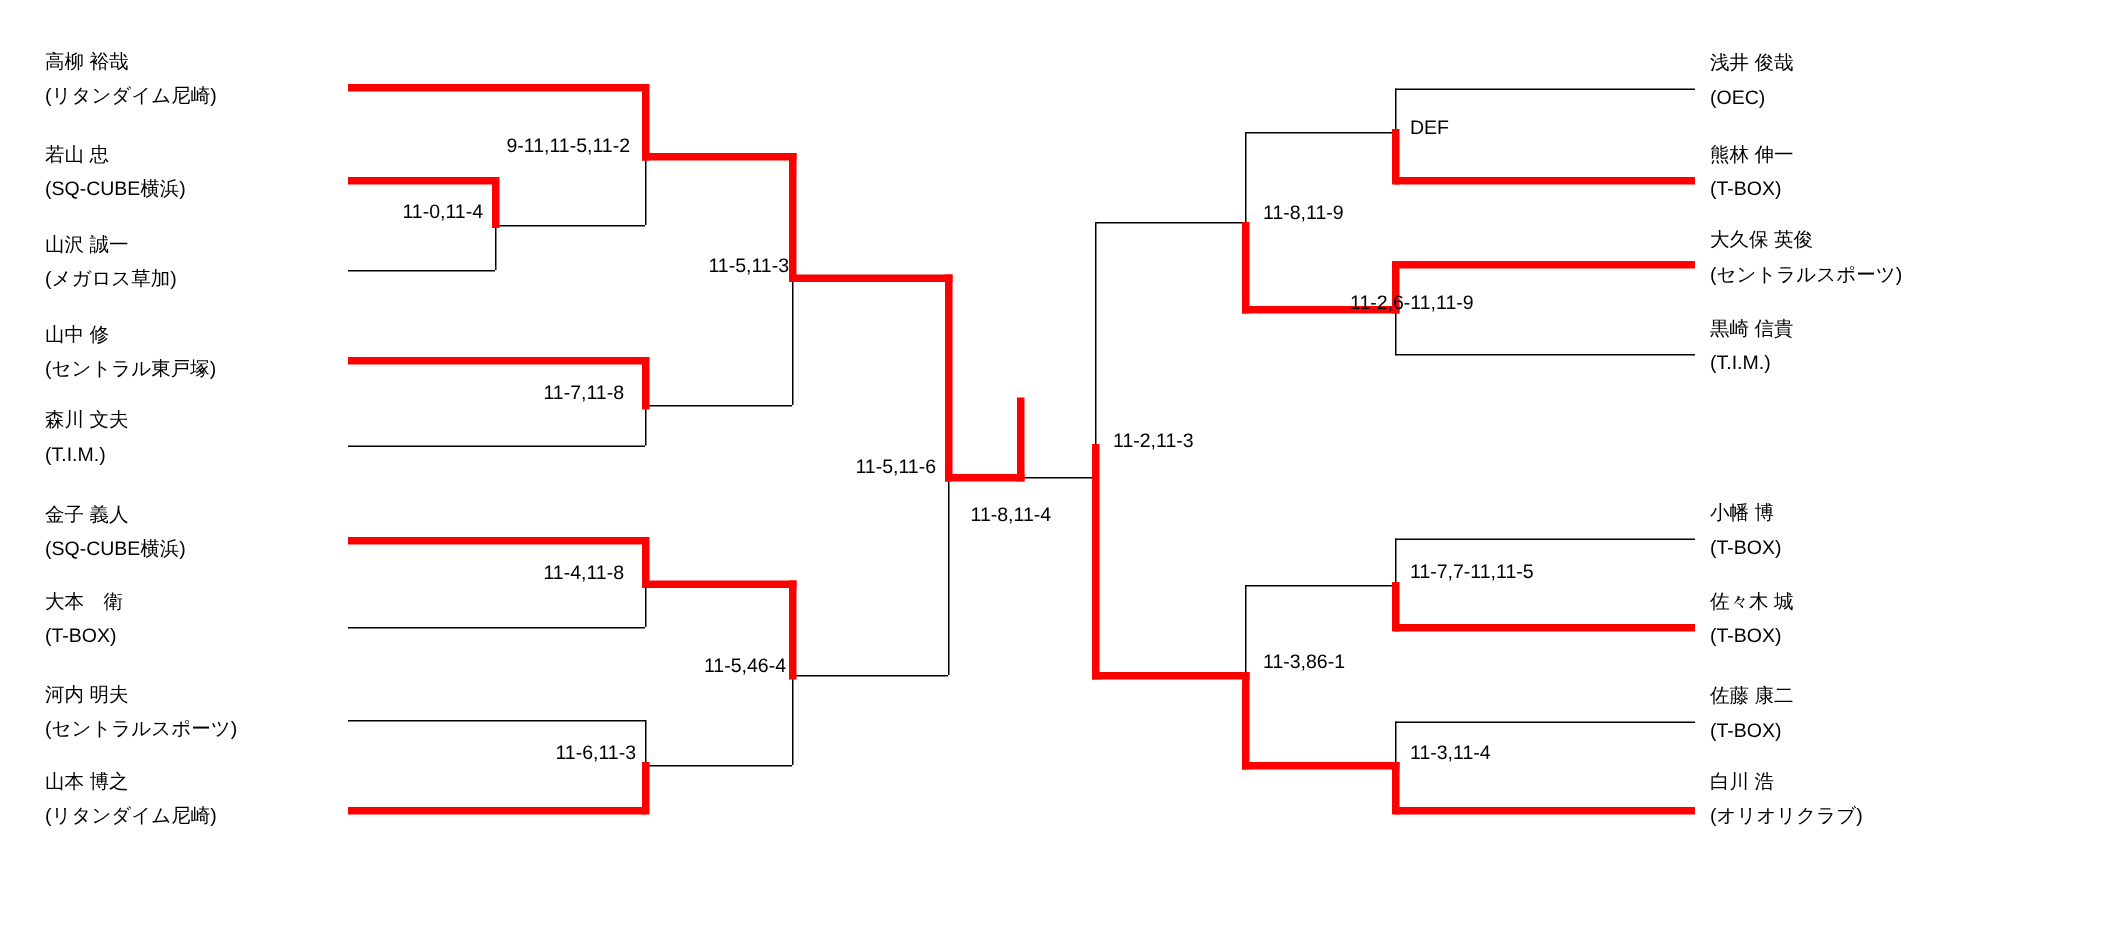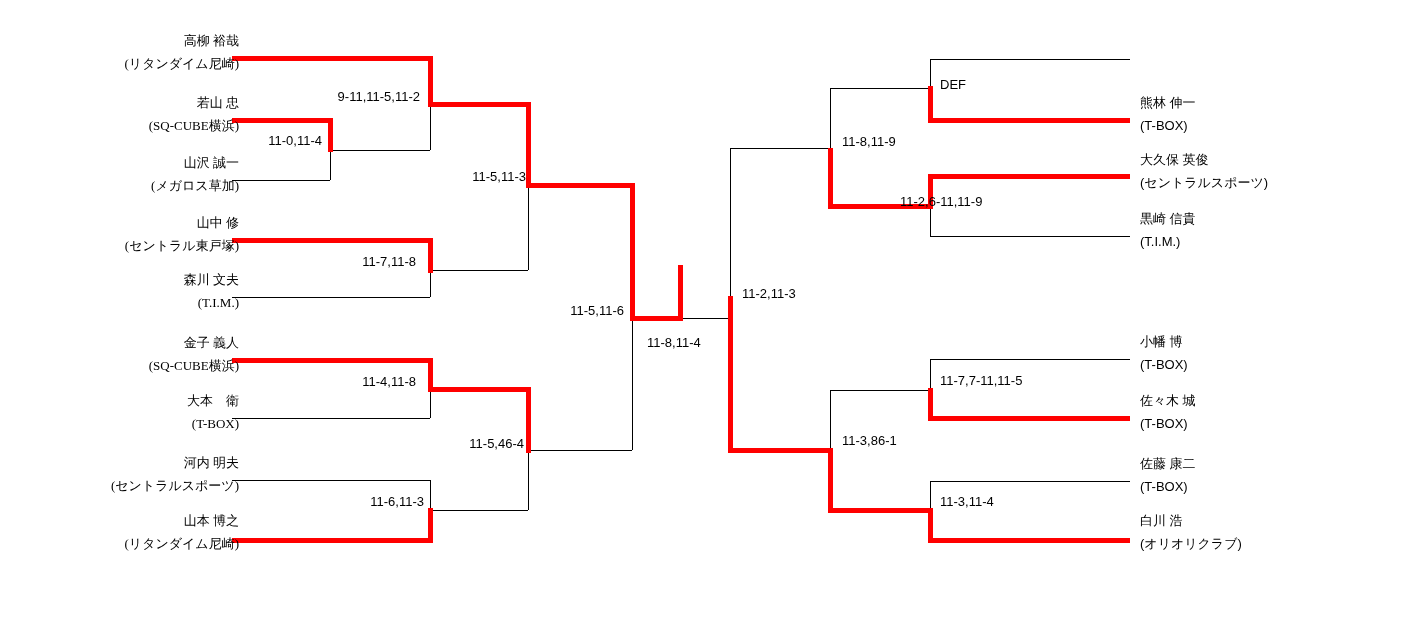--- a/index.html
+++ b/index.html
@@ -4,21 +4,21 @@
 <style>
   html,body{margin:0;padding:0;background:#fff;}
   #stage{
     position:relative;width:1410px;height:620px;background:var(--bg,#fff);
     font-family:"Liberation Sans","DejaVu Sans",sans-serif;color:var(--txt,#000);
     overflow:hidden;
   }
   .bl{position:absolute;background:var(--line,#000);}
   .rd{position:absolute;background:var(--winner,#f00);}
   .plabel{position:absolute;font-size:13px;line-height:23px;white-space:nowrap;}
-  .plabel.L{left:41px;width:198px;text-align:right;font-family:Liberation Serif, serif;}
+  .plabel.L{left:30px;width:198px;text-align:left;}
   .plabel.R{left:1140px;width:220px;text-align:left;}
   .score{position:absolute;font-size:13px;height:18px;line-height:18px;white-space:nowrap;}
   .score.ra{width:150px;text-align:right;}
 </style>
 </head>
 <body>
 
 <div id="stage" style="--winner: #ff0000; --line: #000000; --txt: #000000; --bg: #ffffff;">
 
   <div class="bl" style="left:232px;top:180px;width:98px;height:1px"></div>
@@ -116,20 +116,24 @@
     </div>
   <div class="plabel L" style="top:451px">
       <div>河内 明夫</div>
       <div>(セントラルスポーツ)</div>
     </div>
   <div class="plabel L" style="top:509px">
       <div>山本 博之</div>
       <div>(リタンダイム尼崎)</div>
     </div>
 
+  <div class="plabel R" style="top:30px">
+      <div>浅井 俊哉</div>
+      <div>(OEC)</div>
+    </div>
   <div class="plabel R" style="top:91px">
       <div>熊林 伸一</div>
       <div>(T-BOX)</div>
     </div>
   <div class="plabel R" style="top:148px">
       <div>大久保 英俊</div>
       <div>(セントラルスポーツ)</div>
     </div>
   <div class="plabel R" style="top:207px">
       <div>黒崎 信貴</div>

